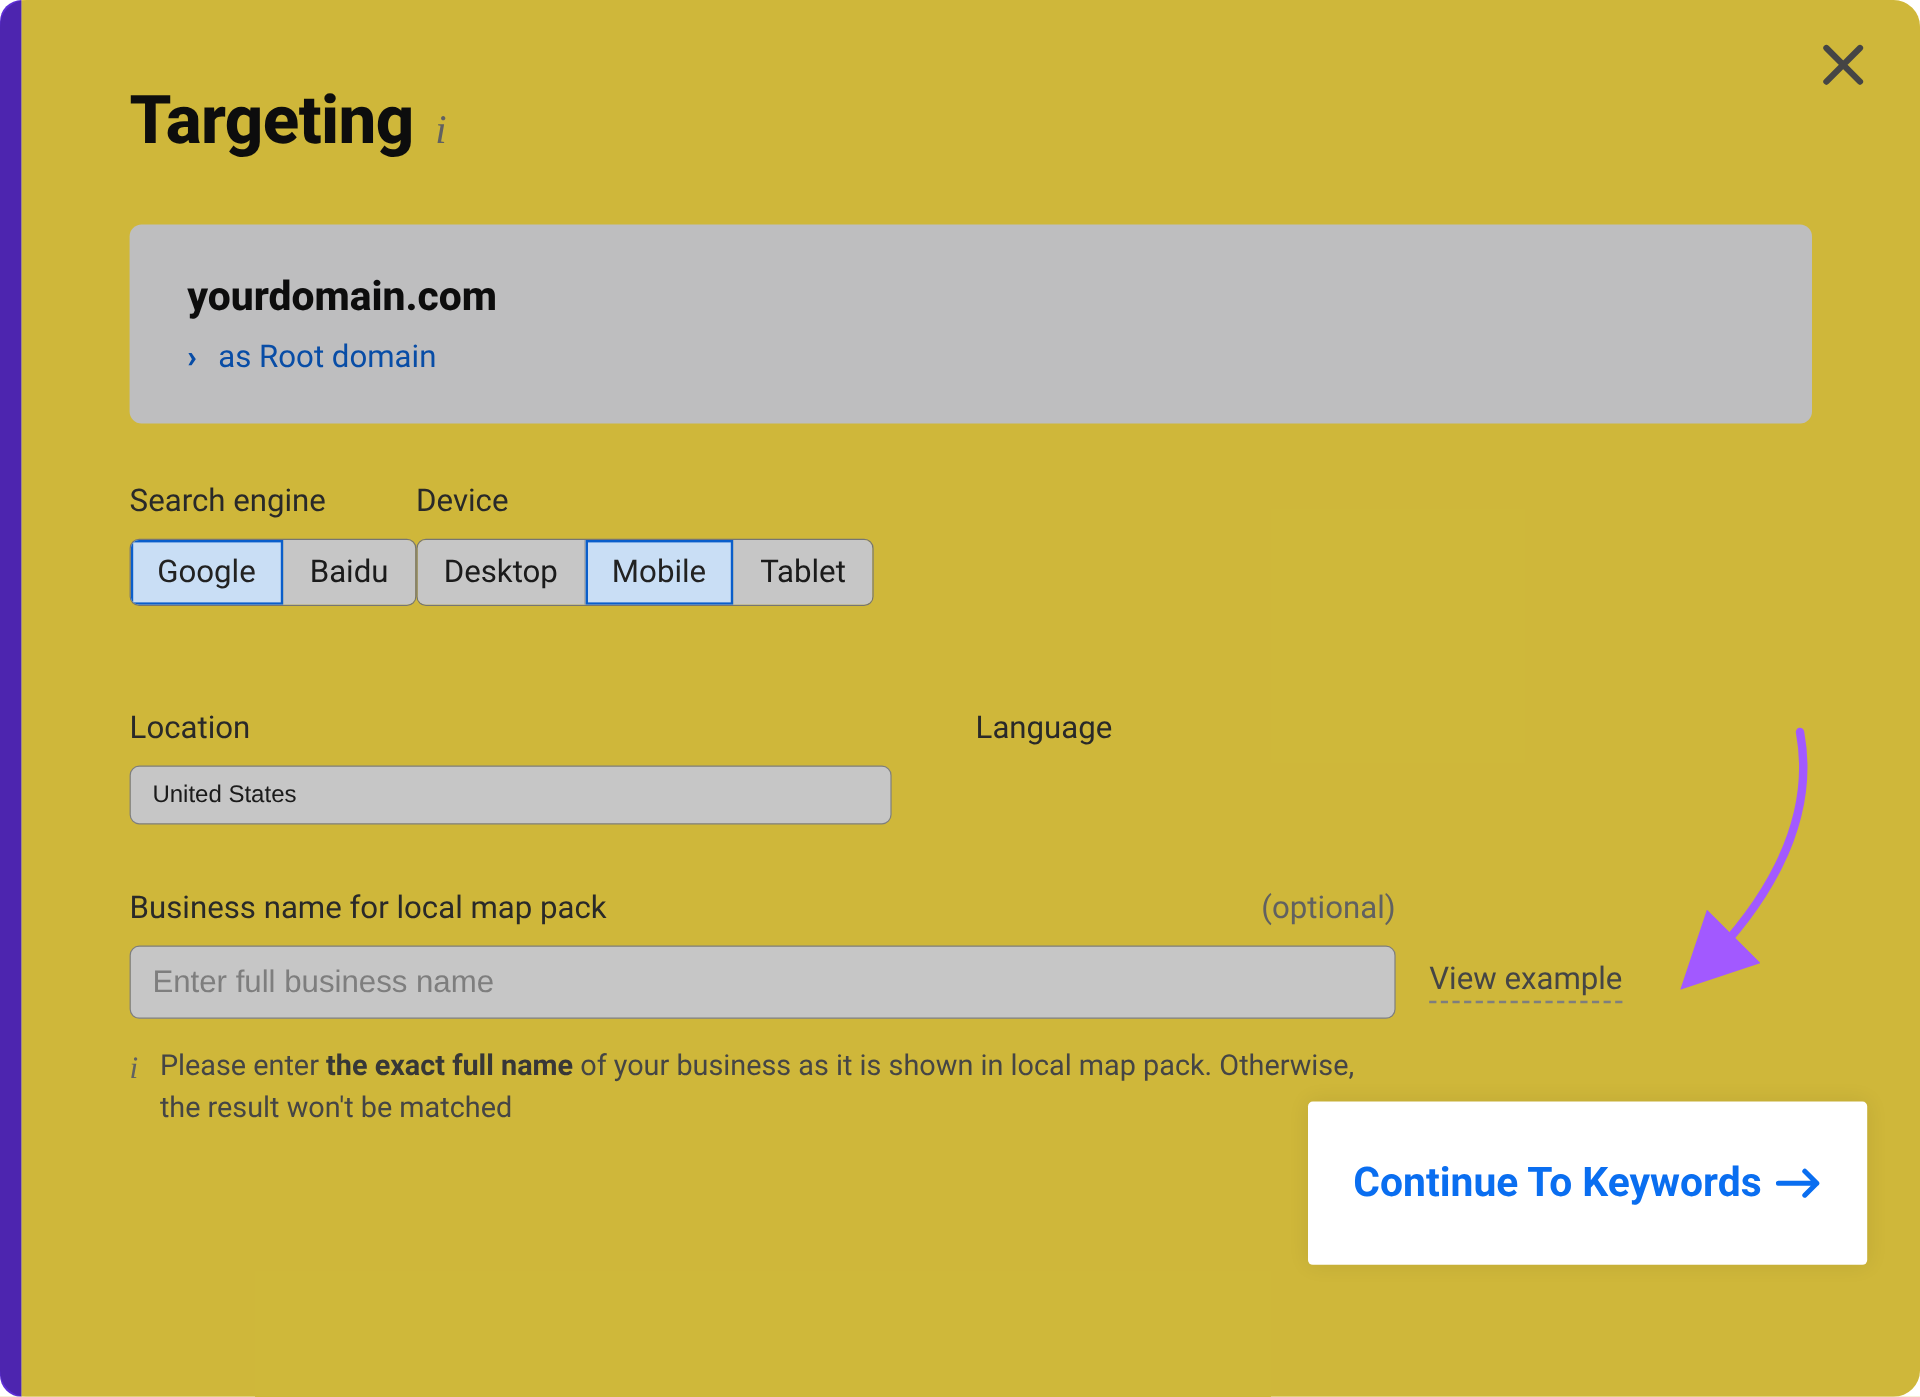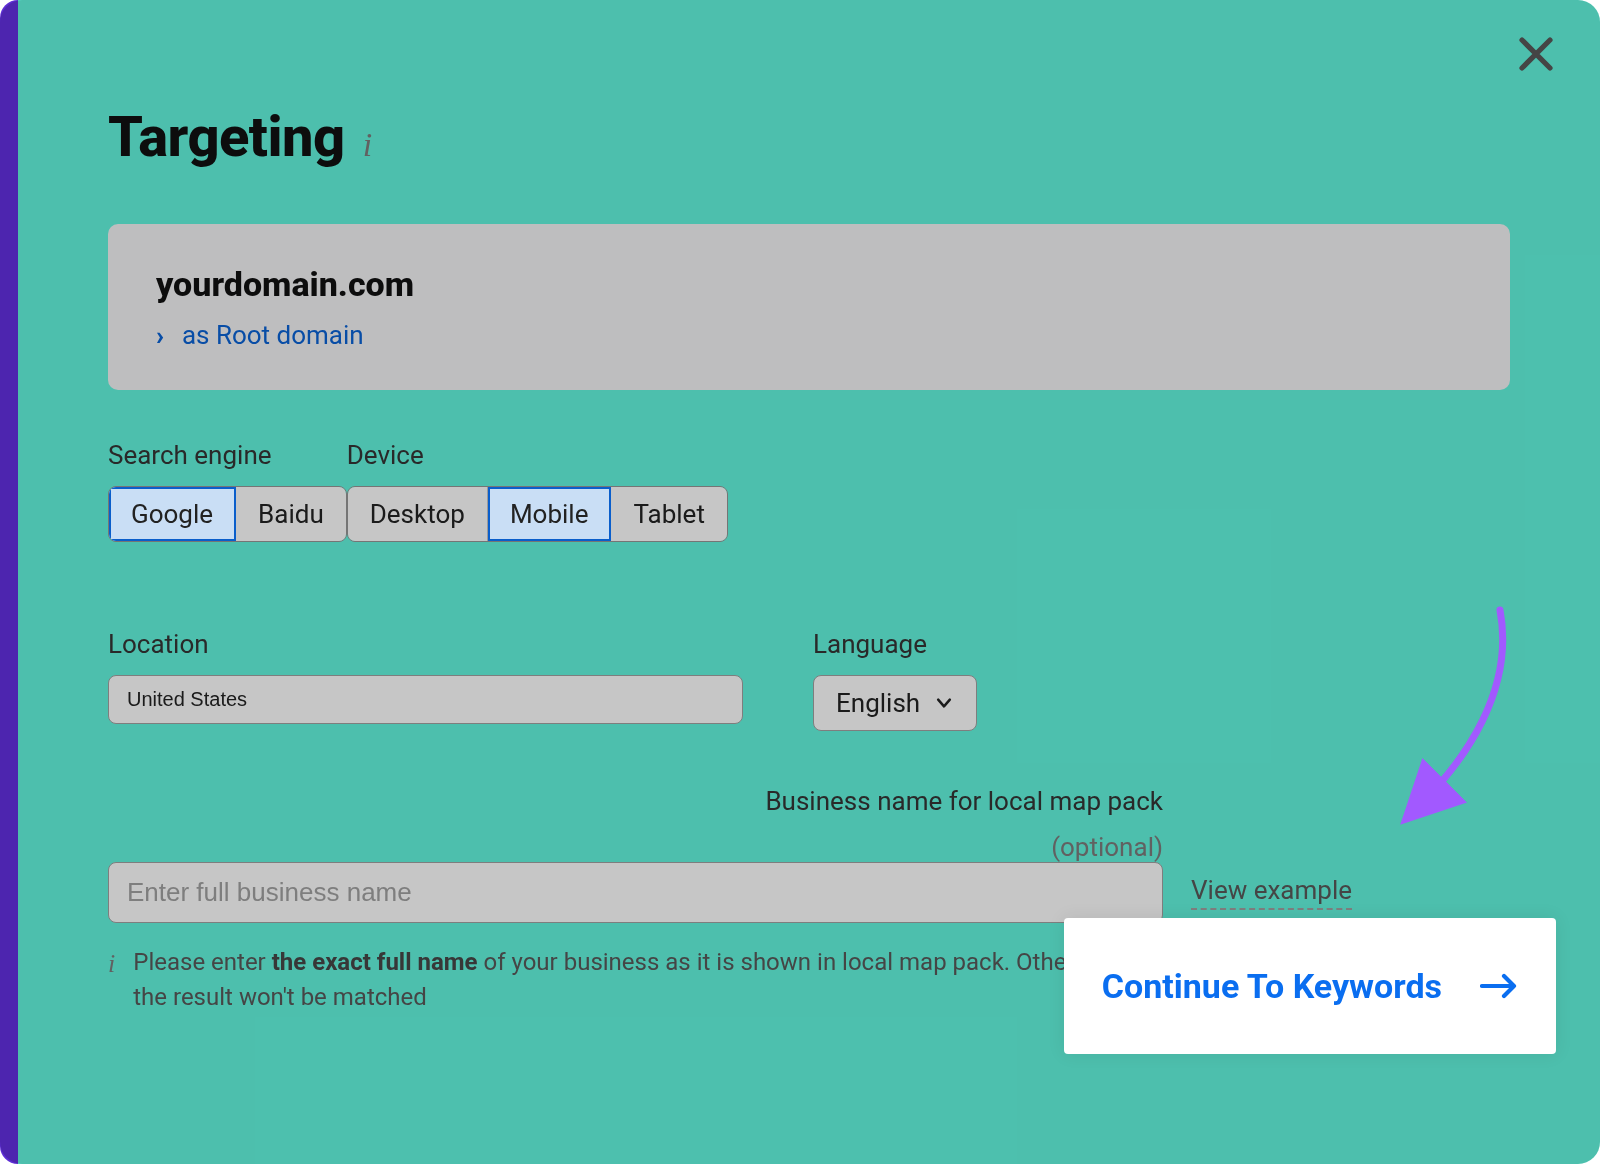--- a/index.html
+++ b/index.html
@@ -14,24 +14,24 @@
     position: absolute;
     left: 0; top: 0; bottom: 0;
     width: 18px;
     background: #5e2ed6;
     border-top-left-radius: 22px;
     border-bottom-left-radius: 22px;
   }
   .dialog {
     position: absolute;
     left: 18px; right: 0; top: 0; bottom: 0;
-    background: #5eead4;
+    background: #fde047;
     border-top-right-radius: 22px;
     border-bottom-right-radius: 22px;
-    padding: 104px 90px 60px 90px;
+    padding: 67px 90px 60px 90px;
     overflow: hidden;
   }
   .scrim {
     position: absolute;
     inset: 0;
     background: rgba(0,0,0,0.18);
     pointer-events: none;
     border-radius: 22px;
   }
   .close-btn {
@@ -92,21 +92,21 @@
     font-size: 26px;
     padding: 12px 22px;
     border: 1.5px solid #9a9a9a;
     border-radius: 8px;
     background: #f2f2f2;
     color: #222;
     cursor: pointer;
   }
 
   .biz-row { margin-top: 55px; }
-  .biz-header { display: flex; justify-content: space-between; align-items: flex-end; max-width: 1055px; flex-direction: column; }
+  .biz-header { display: flex; justify-content: space-between; align-items: flex-start; max-width: 1055px; }
   .optional { color: #777; font-size: 26px; }
   .biz-input-row { display: flex; align-items: center; gap: 28px; margin-top: 0; }
   .biz-input {
     width: 1055px;
     font-size: 26px;
     padding: 14px 18px;
     border: 1.5px solid #9a9a9a;
     border-radius: 8px;
     background: #f2f2f2;
     color: #222;
@@ -129,21 +129,21 @@
   .cta-wrap {
     position: absolute;
     right: 44px; bottom: 110px;
     background: #fff;
     padding: 48px 38px;
     border-radius: 4px;
     box-shadow: 0 0 18px rgba(0,0,0,0.08);
     z-index: 5;
   }
   .cta {
-    display: inline-flex; align-items: center; gap: 38px;
+    display: inline-flex; align-items: center; gap: 12px;
     font-size: 34px; font-weight: 700;
     color: #0a6ef0; cursor: pointer;
   }
   .arrow-svg {
     position: absolute;
     right: 80px; top: 600px;
     z-index: 6;
     pointer-events: none;
   }
 </style>
@@ -191,26 +191,20 @@
     </div>
   </div>
 
   <div class="loclang-row">
     <div>
       <div class="field-label">Location</div>
       <input class="text-input" value="United States" style="">
     </div>
     <div>
       <div class="field-label">Language</div>
-      <div class="select-box">
-        <span>English</span>
-        <svg width="20" height="20" viewBox="0 0 24 24">
-          <path d="M5 8 L12 16 L19 8" stroke="#222" stroke-width="3" fill="none" stroke-linecap="round" stroke-linejoin="round"></path>
-        </svg>
-      </div>
     </div>
   </div>
 
   <div class="biz-row">
     <div class="biz-header">
       <div class="field-label">Business name for local map pack</div>
       <div class="optional">(optional)</div>
     </div>
     <div class="biz-input-row">
       <input class="biz-input" placeholder="Enter full business name" style="">

